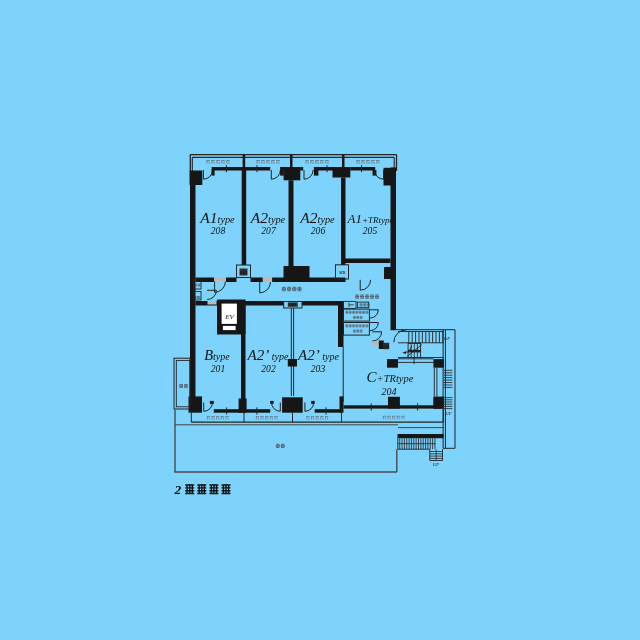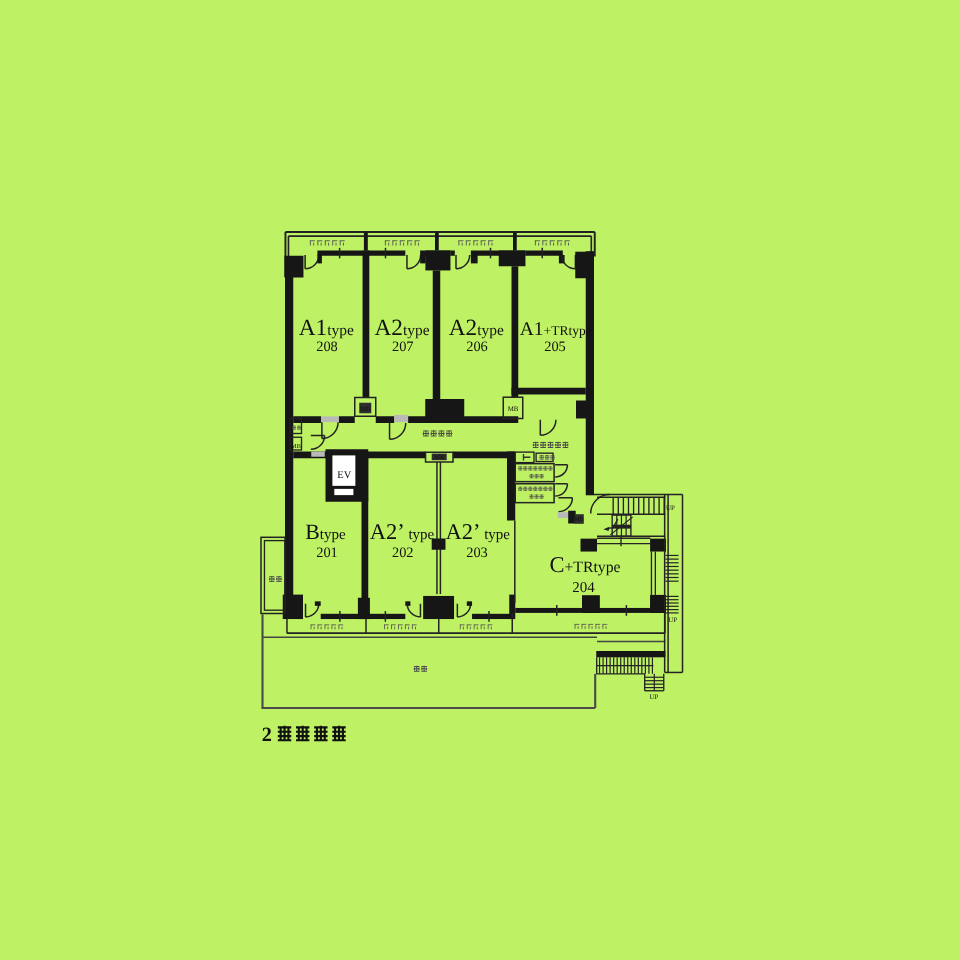--- a/index.html
+++ b/index.html
@@ -1,14 +1,14 @@
 <!DOCTYPE html>
 <html><head><meta charset="utf-8"><style>
 html,body{margin:0;padding:0;background:#ffffff;}
-.wrap{width:640px;height:640px;background:#bef264;position:relative;}
+.wrap{width:640px;height:640px;background:#7dd3fc;position:relative;font-style:italic;}
 svg{filter:blur(0.3px);}
 text{font-family:"Liberation Serif",serif;fill:#111;}
 </style></head><body>
 <div class="wrap">
 <svg width="640" height="640" viewBox="0 0 640 640">
 <defs>
 <g id="kj" stroke="#4a4a4a" stroke-width="1.45" fill="none">
  <path d="M1,1.6 H9 M0.6,5 H9.4 M1,8.6 H9 M5,0.4 V9.2 M1.8,3.2 V7 M8.2,3.2 V7"></path>
 </g>
 <g id="kt" stroke="#555" stroke-width="1.35" fill="none">

